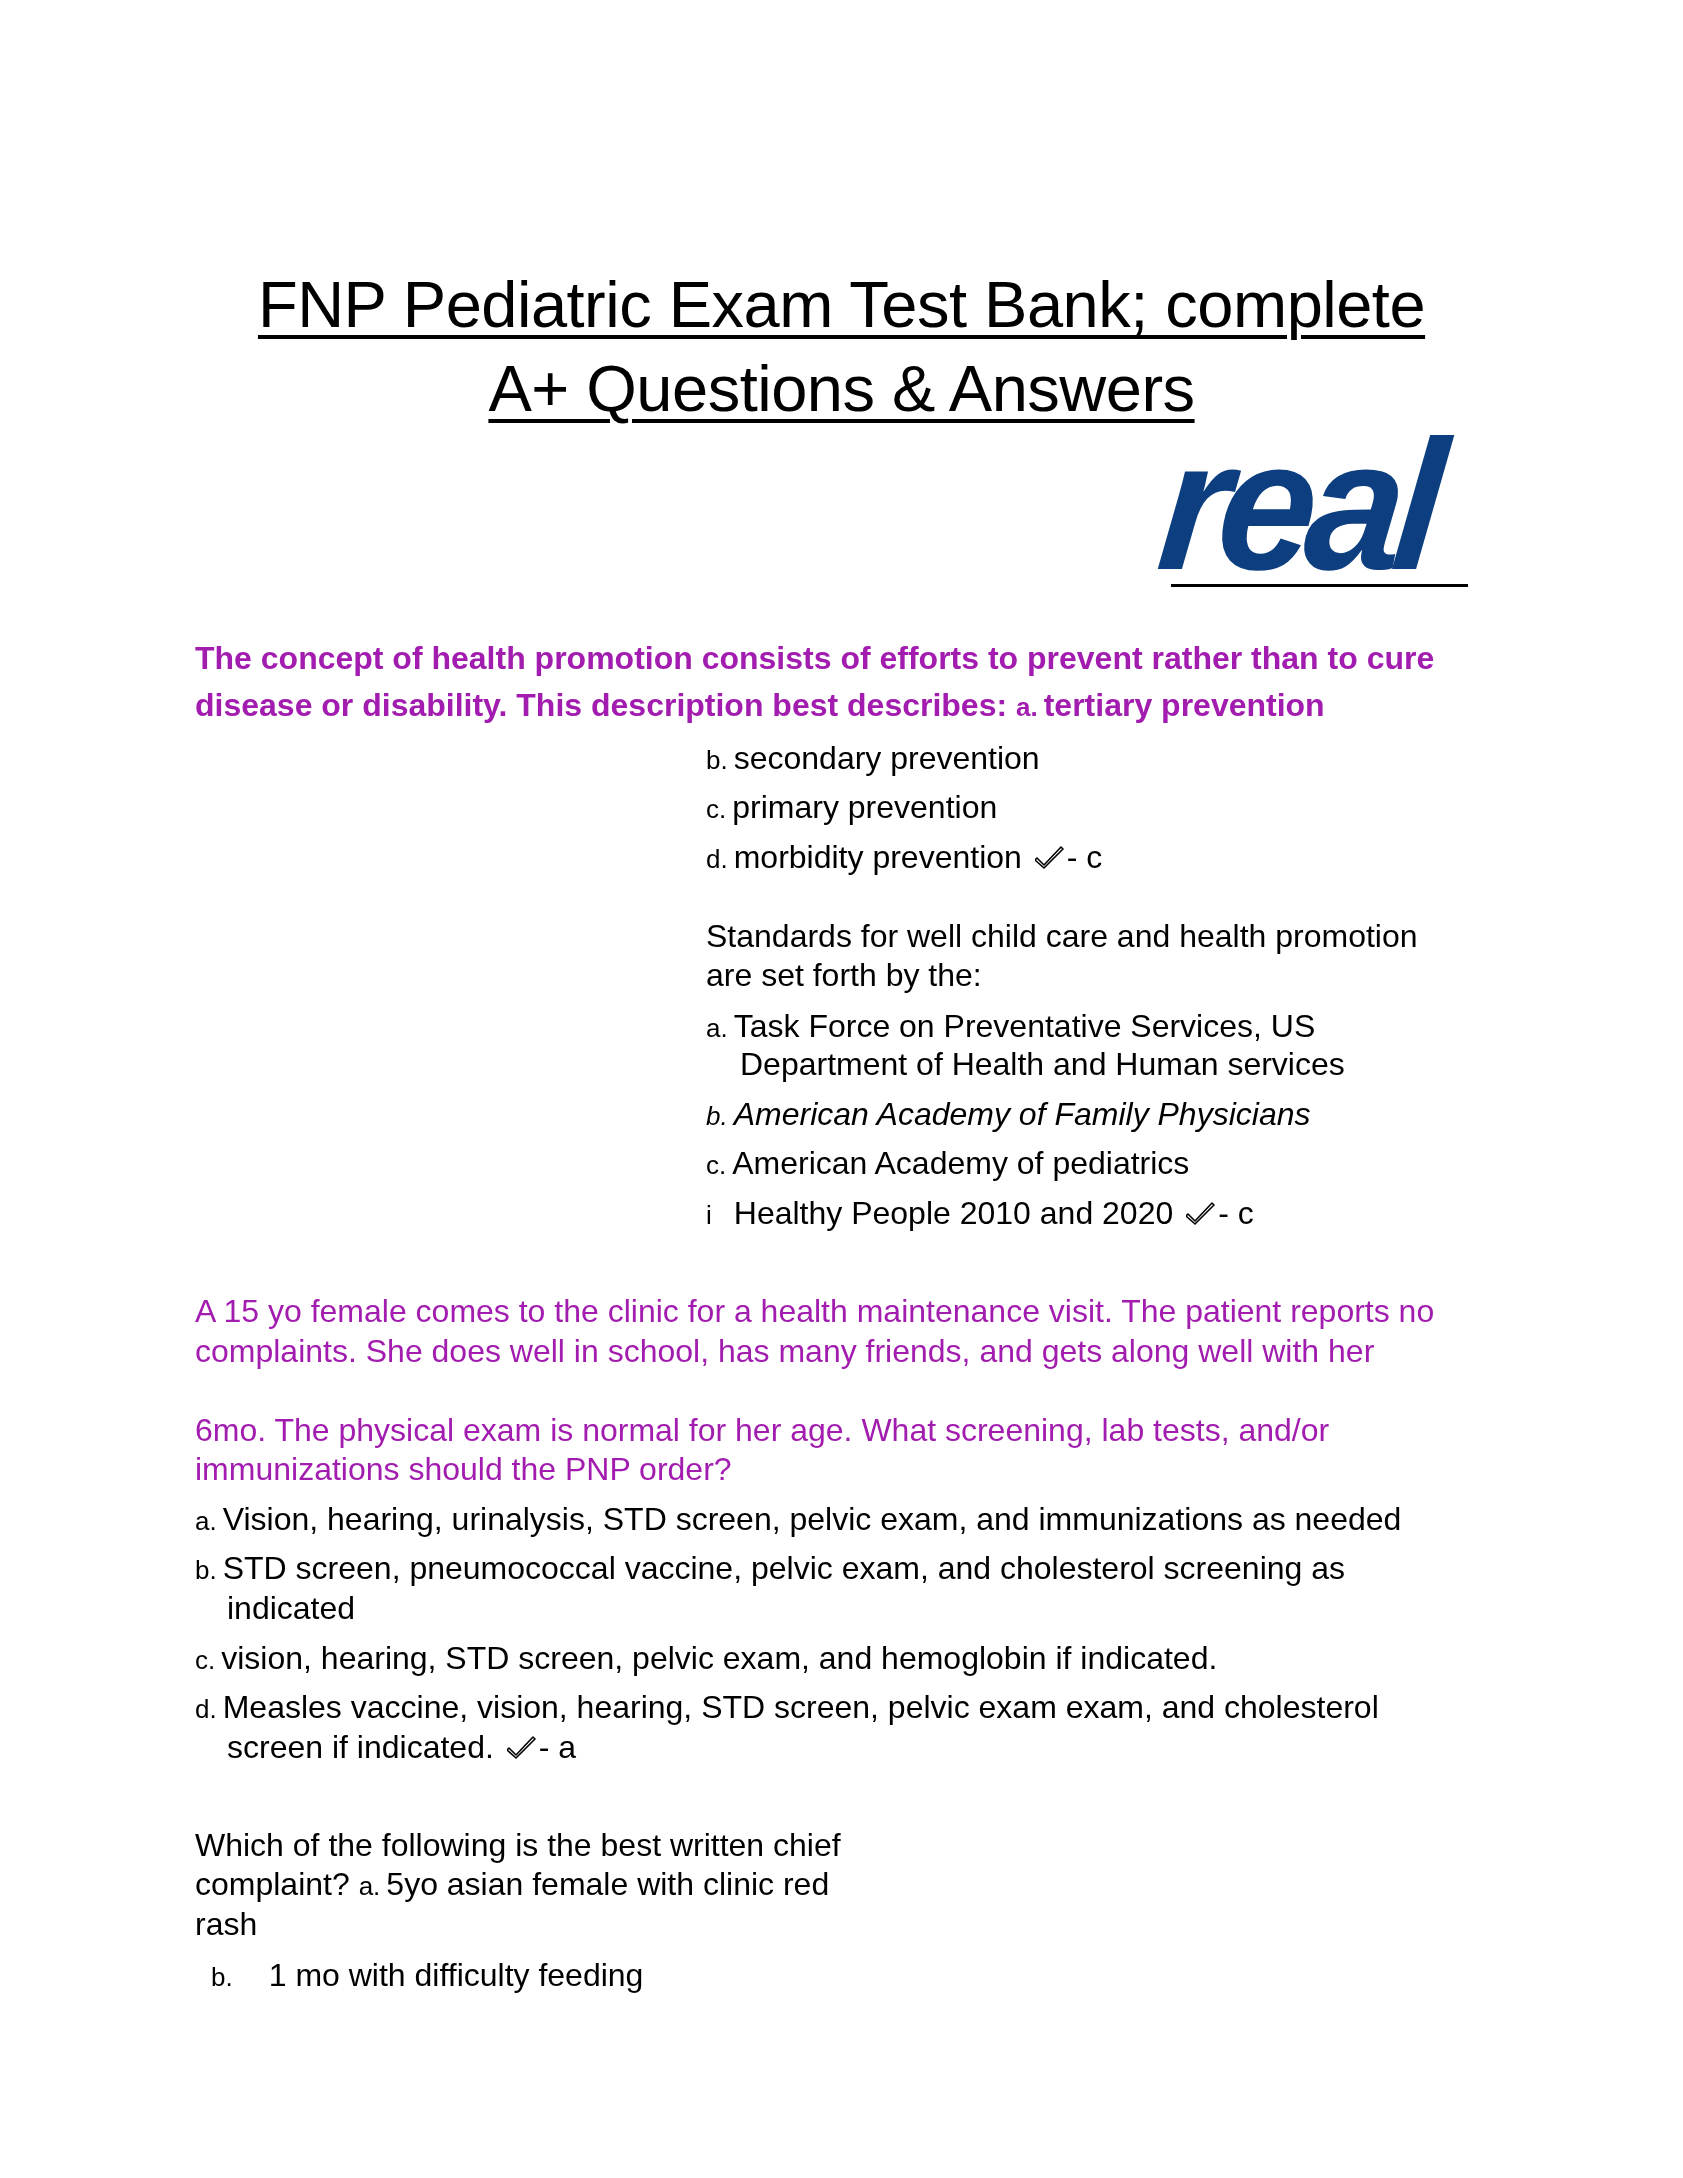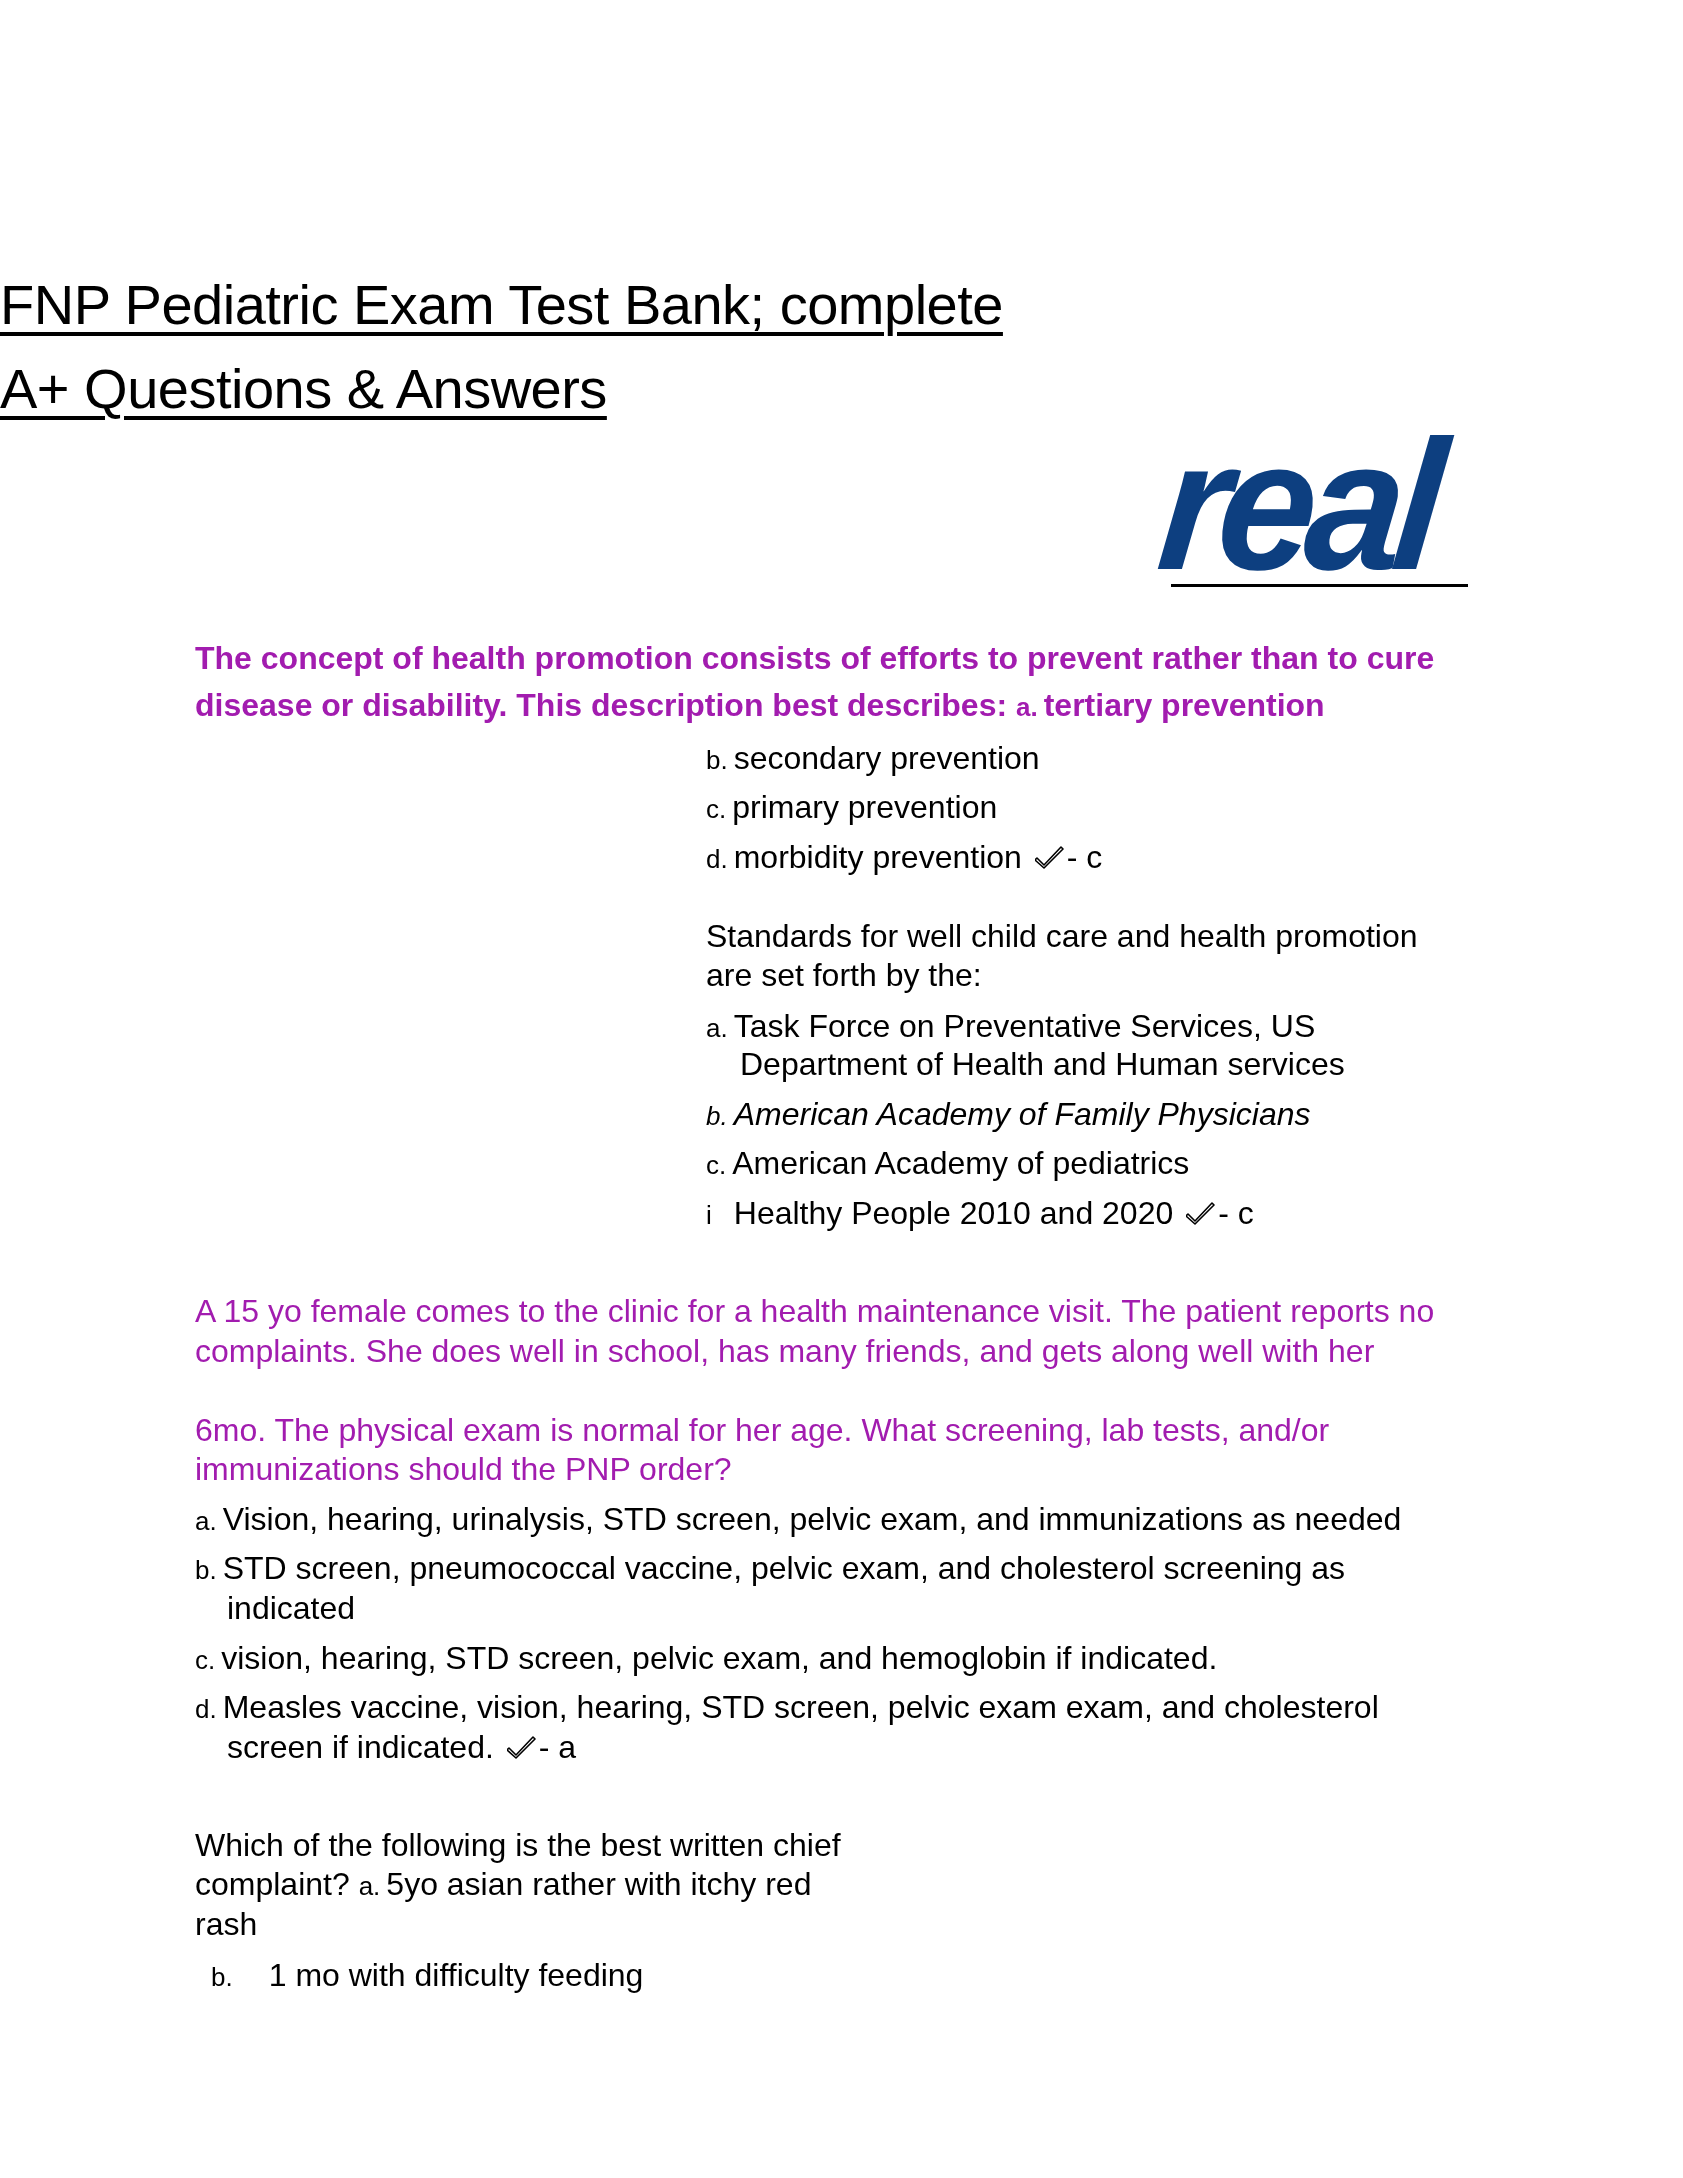--- a/index.html
+++ b/index.html
@@ -14,22 +14,22 @@
       overflow: hidden;
       font-family: "Liberation Sans", sans-serif;
       color: #000;
     }
     .page { position: absolute; inset: 0; }
 
     .title {
       position: absolute;
       left: 0;
       width: 1683px;
-      text-align: left;
-      font-size: 56px;
+      text-align: center;
+      font-size: 65px;
       line-height: 83px;
       text-decoration: underline;
       text-decoration-thickness: 4px;
       text-underline-offset: 8px;
       letter-spacing: -0.5px;
     }
     .title-line1 { top: 263px; }
     .title-line2 { top: 347px; }
 
     .logo {
@@ -149,21 +149,21 @@
   </div>
   <div class="text" style="left:227px; top:1727px;">
     <span>screen if indicated.</span>
     <svg class="check" viewBox="0 0 30 26">
         <path d="M2 14 L9 21 L26 3 L28 5 L9 24 L0 16 Z" fill="none" stroke="#000" stroke-width="1.6" stroke-linejoin="round"></path>
       </svg><span>- a</span>
   </div>
 
   <div class="text" style="left:195px; top:1825px;">Which of the following is the best written chief</div>
   <div class="text" style="left:195px; top:1864px;">
-    <span>complaint? </span><span class="lbl">a.</span><span>5yo asian rather with itchy red</span>
+    <span>complaint? </span><span class="lbl">a.</span><span>5yo asian female with clinic red</span>
   </div>
   <div class="text" style="left:195px; top:1904px;text-align:center;">rash</div>
   <div class="text" style="left:211px; top:1955px;">
     <span class="lbl" style="margin-right:36px;">b.</span><span>1 mo with difficulty feeding</span>
   </div>
 
 </div>
 
 
 </body></html>

